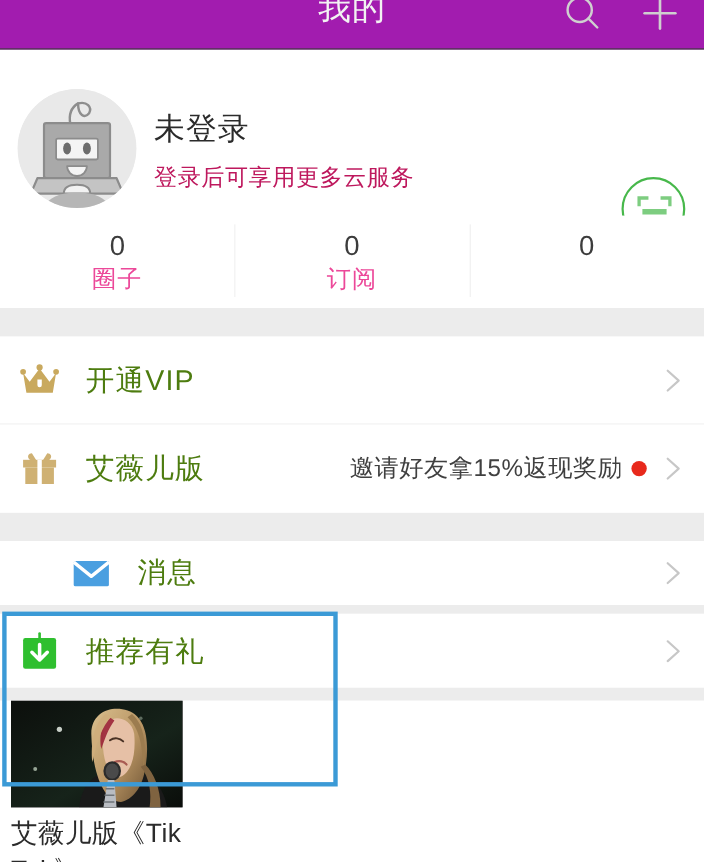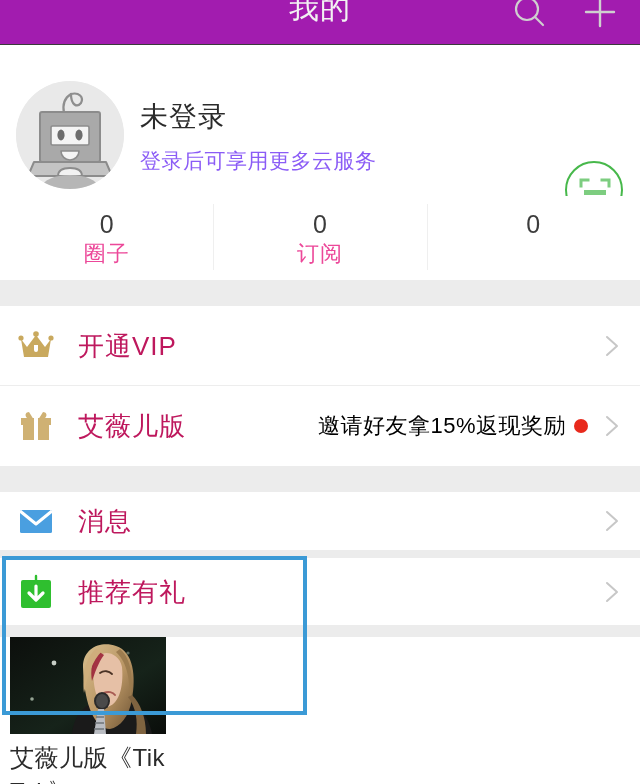--- a/index.html
+++ b/index.html
@@ -68,21 +68,21 @@
     position: absolute;
     left: 140px; top: 33px;
     font-size: 28px;
     color: #2b2b2b;
     letter-spacing: 1px;
   }
   .profile-sub {
     position: absolute;
     left: 140px; top: 82px;
     font-size: 21px;
-    color: #8b5cf6;
+    color: #be185d;
     letter-spacing: 0.5px;
   }
   .scan-btn {
     position: absolute;
     left: 565px; top: 96px;
     width: 58px; height: 58px;
     border: 2px solid #47b84b;
     border-radius: 50%;
     box-sizing: border-box;
   }
@@ -146,30 +146,30 @@
     position: absolute;
     left: 16px; top: 50%;
     transform: translateY(-50%);
     width: 40px; height: 40px;
   }
   .row-label {
     position: absolute;
     left: 78px; top: 50%;
     transform: translateY(-50%);
     font-size: 26px;
-    color: #be185d;
+    color: #4d7c0f;
     letter-spacing: 1px;
     white-space: nowrap;
   }
   .row-hint {
     position: absolute;
     right: 74px; top: 50%;
     transform: translateY(-50%);
     font-size: 22px;
-    color: #000000;
+    color: #404040;
     white-space: nowrap;
     letter-spacing: 0.5px;
   }
   .red-dot {
     position: absolute;
     right: 52px; top: 50%;
     transform: translateY(-50%);
     width: 14px; height: 14px;
     border-radius: 50%;
     background: #e8291c;
@@ -344,21 +344,21 @@
     <div class="row-hint">邀请好友拿15%返现奖励</div>
     <div class="red-dot"></div>
     <div class="chevron">
       <svg width="26" height="26" viewBox="0 0 26 26">
         <polyline points="9,4 19,13 9,22" fill="none" stroke="#c7c7c7" stroke-width="2" stroke-linecap="round" stroke-linejoin="round"></polyline>
       </svg>
     </div>
   </div>
 </div>
 
-<div class="row" style="top:492px;height:58px;">
+<div class="row" style="top:492px;height:58px;padding-left:47px;">
   <div class="row-inner">
     <div class="row-icon">
       <svg width="40" height="40" viewBox="0 0 40 40">
         <rect x="4" y="9" width="32" height="23" rx="1.5" fill="#4a9fe0"></rect>
         <path d="M4 10 L20 23 L36 10" fill="none" stroke="#ffffff" stroke-width="3" stroke-linejoin="round"></path>
       </svg>
     </div>
     <div class="row-label">消息</div>
     <div class="chevron">
       <svg width="26" height="26" viewBox="0 0 26 26">

